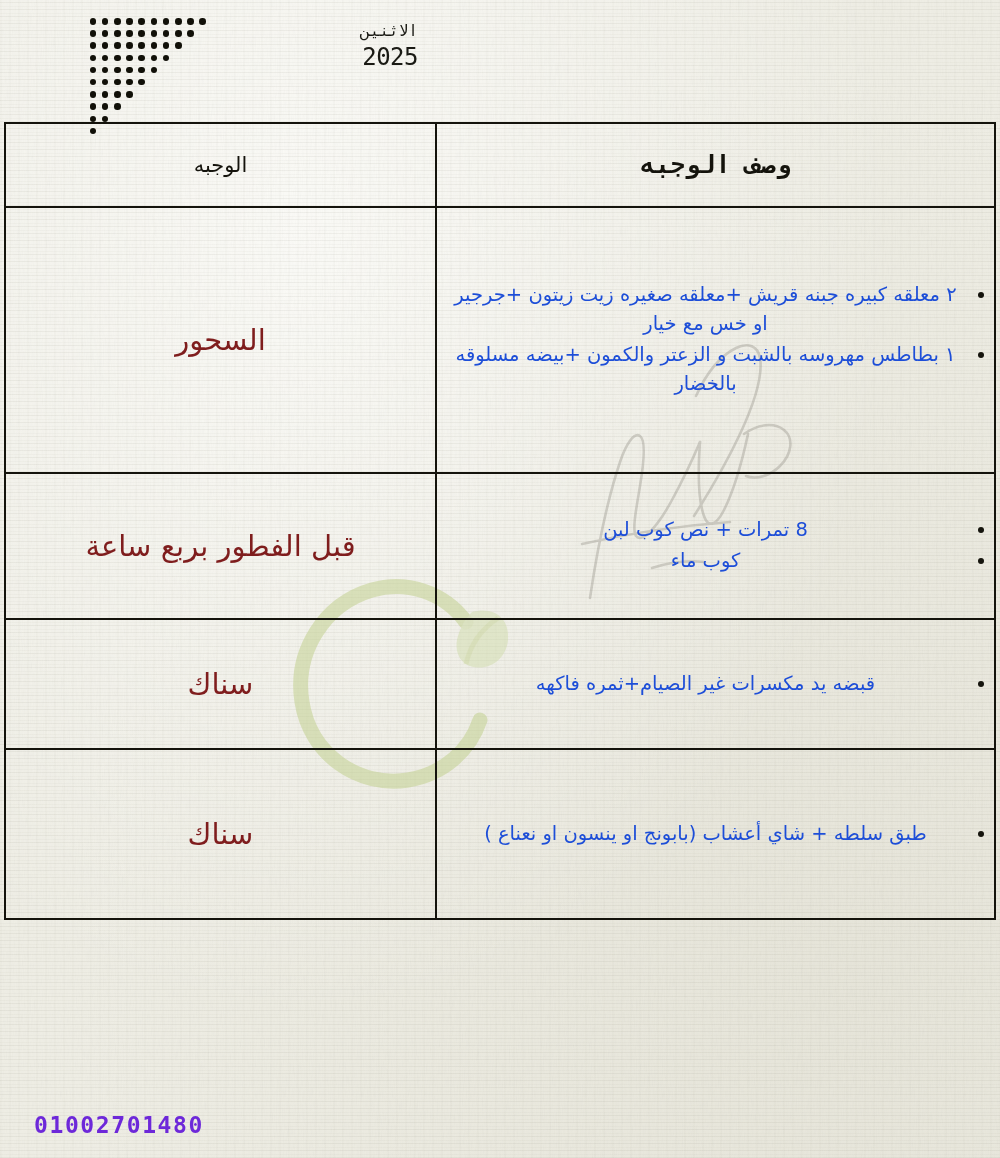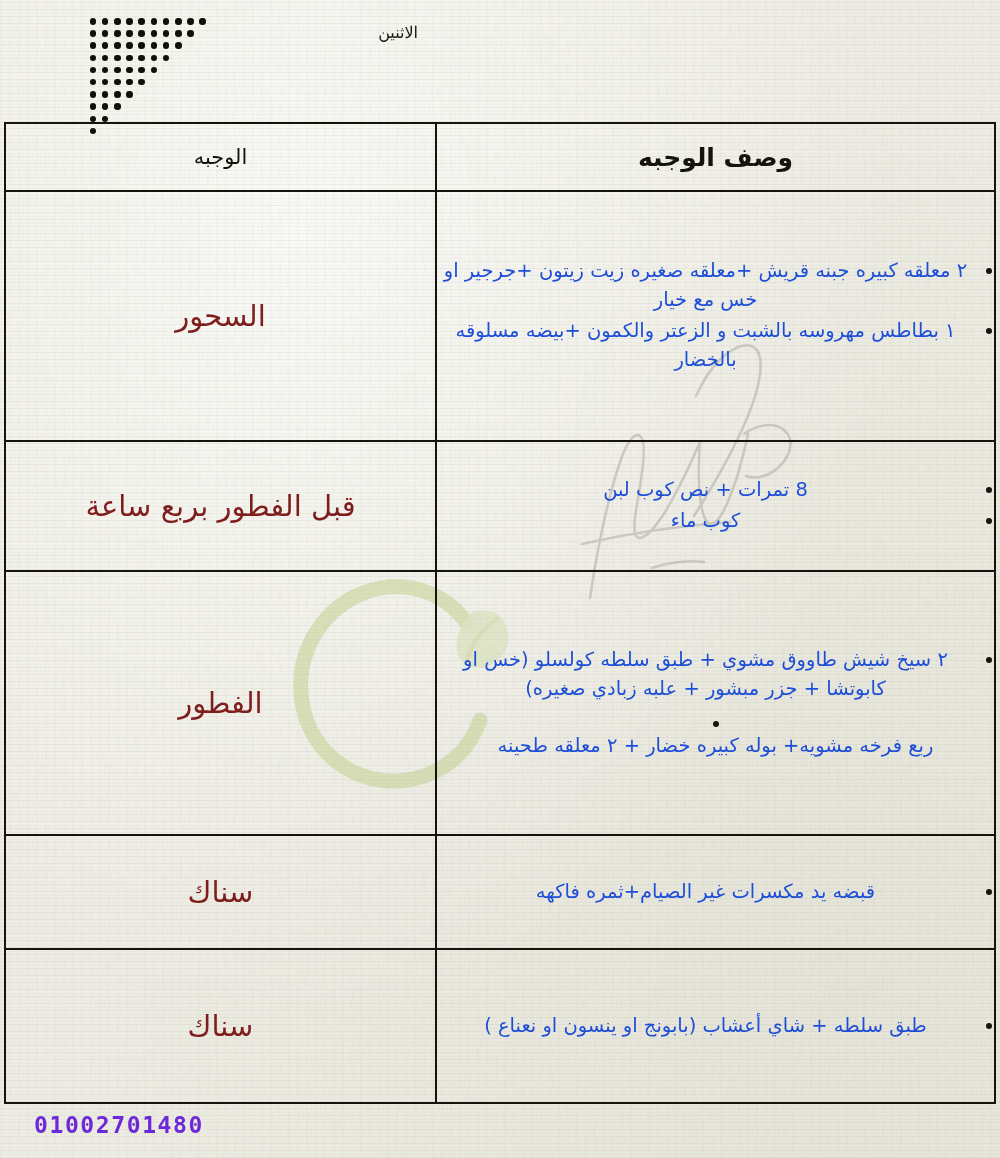--- a/index.html
+++ b/index.html
@@ -112,21 +112,21 @@
     width: 180px;
     text-align: right;
     direction: ltr;
     color: #1a1a14;
     font-family: "DejaVu Sans Mono", "Liberation Mono", monospace;
   }
 
   .date-weekday {
     font-size: 16px;
     line-height: 19px;
-    font-family: Liberation Sans, sans-serif;
+    font-family: Liberation Mono, monospace;
     direction: rtl;
   }
 
   .date-main {
     font-size: 24px;
     line-height: 30px;
     letter-spacing: -0.5px;
   }
 
   .date-year {
@@ -166,36 +166,37 @@
     top: 122px;
     width: 990px;
     border-collapse: collapse;
     table-layout: fixed;
   }
 
   .meal-table td,
   .meal-table th {
     border: 2.5px solid #14130c;
     vertical-align: middle;
-    padding: 0;
+    padding: 8px;
     background: transparent;
   }
 
   .col-desc { width: 559px; }
   .col-name { width: 431px; }
 
   .th-cell {
     height: 66px;
     text-align: center;
     color: #14130c;
   }
 
   .th-desc {
     font-size: 25px;
     font-weight: bold;
+    font-family: Liberation Mono, monospace;
   }
 
   .th-name {
     font-size: 21px;
     font-weight: normal;
   }
 
   .name-cell {
     text-align: center;
     font-size: 29px;
@@ -315,20 +316,21 @@
   </g>
 </svg>
 
 <div class="page">
 
   <div class="header">
 
 
     <div class="date-block">
       <div class="date-weekday">الاثنين</div>
+      <div class="date-year">2025</div>
     </div>
 
     <div class="dot-deco">
         <div class="drow">
           <span class="dot"></span>
           <span class="dot"></span>
           <span class="dot"></span>
           <span class="dot"></span>
           <span class="dot"></span>
           <span class="dot"></span>
@@ -426,29 +428,20 @@
         </tr>
         <tr class="row-presuhoor">
           <td class="desc-cell">
             <ul class="items">
               <li>8 تمرات + نص كوب لبن</li>
               <li>كوب ماء</li>
             </ul>
           </td>
           <td class="name-cell">قبل الفطور بربع ساعة</td>
         </tr>
-        <tr class="row-iftar">
-          <td class="desc-cell">
-            <ul class="items">
-              <li>٢ سيخ شيش طاووق مشوي  + طبق سلطه كولسلو (خس او كابوتشا + جزر مبشور + علبه زبادي صغيره)</li>
-              <li class="bullet-own-line">ربع فرخه مشويه+ بوله كبيره خضار + ٢ معلقه طحينه</li>
-            </ul>
-          </td>
-          <td class="name-cell">الفطور</td>
-        </tr>
         <tr class="row-snack1">
           <td class="desc-cell">
             <ul class="items">
               <li>قبضه يد مكسرات غير الصيام+ثمره فاكهه</li>
             </ul>
           </td>
           <td class="name-cell">سناك</td>
         </tr>
         <tr class="row-snack2">
           <td class="desc-cell">

